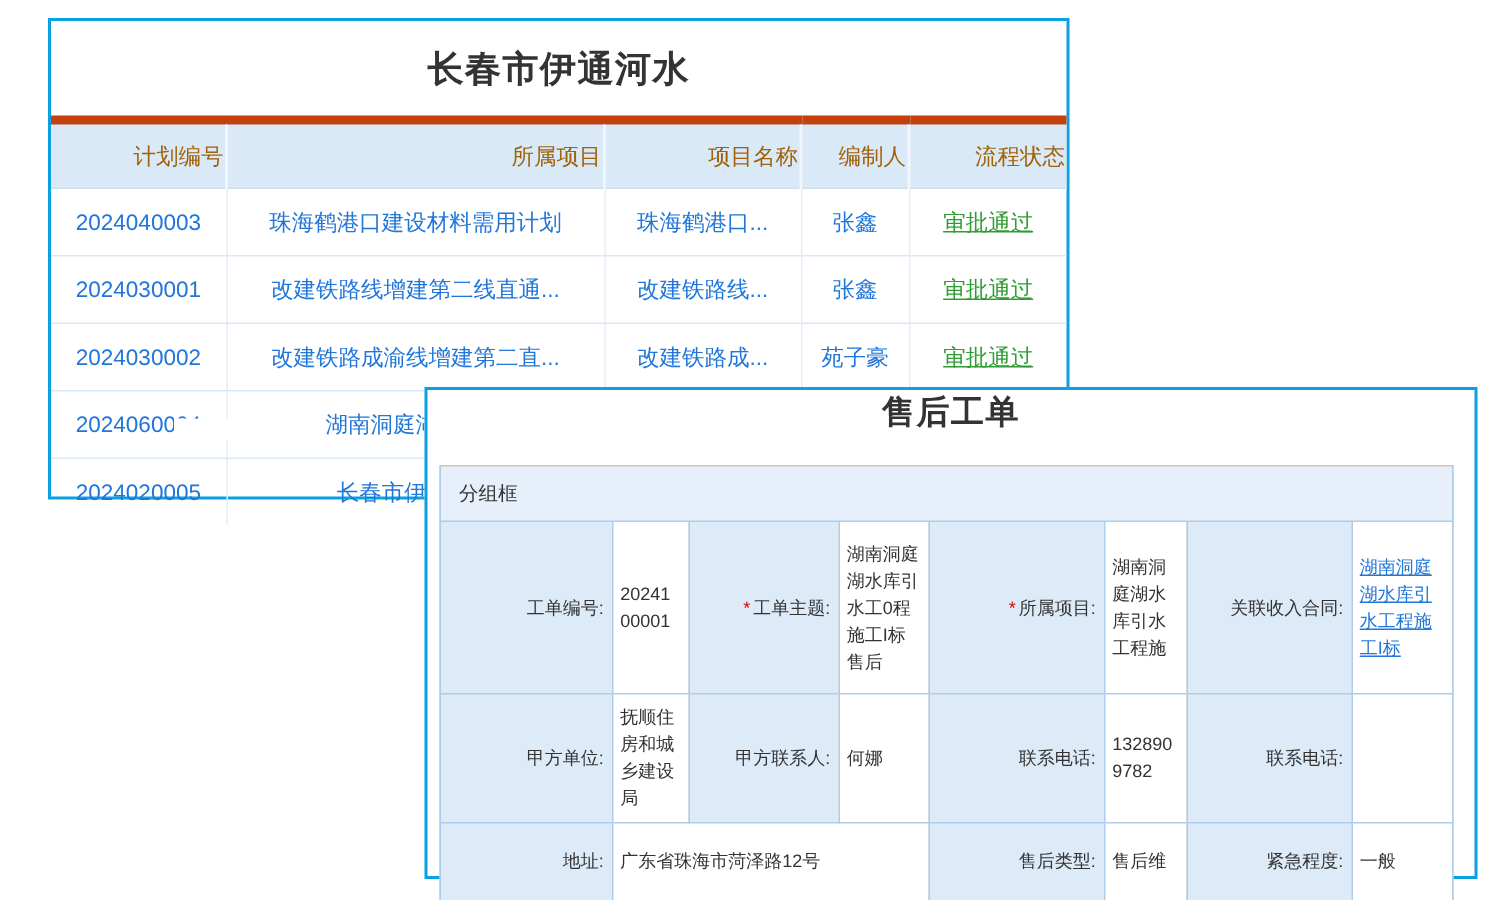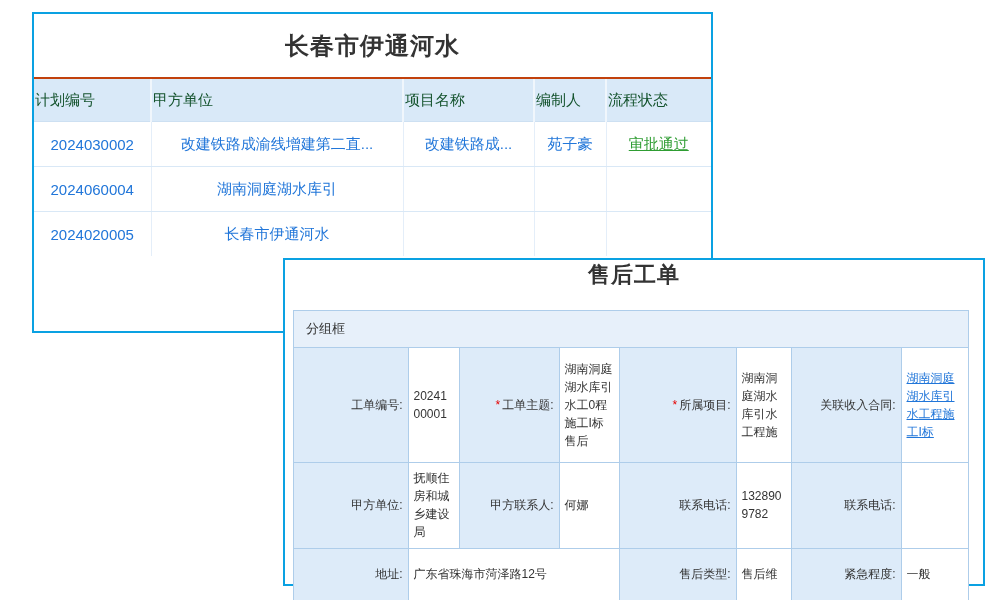--- a/index.html
+++ b/index.html
@@ -10,23 +10,23 @@
   .window {
     position:absolute; background:#fff; border:2px solid #0aa1e2; box-sizing:border-box;
   }
 
   
   #plan-window { left:32px; top:12px; width:681px; height:321px; z-index:1; }
   .plan-title-wrap { height:63px; display:flex; align-items:center; justify-content:center; }
   .plan-title { font-size:24px; font-weight:bold; color:#333; letter-spacing:1px; }
   table.plan { width:677px; border-collapse:collapse; table-layout:fixed; }
   table.plan th {
-    height:40px; background:#d9e9f8; color:#14532d; font-weight:normal; font-size:15px;
-    border-left:2px solid #f0f6fc; border-top:2px solid #c2410c; border-bottom:1px solid #cde0f2;
-    text-align:left;
+    height:40px; background:#d9e9f8; color:#a16207; font-weight:normal; font-size:15px;
+    border-left:2px solid #f0f6fc; border-top:6px solid #c2410c; border-bottom:1px solid #cde0f2;
+    text-align:right;
   }
   table.plan th:first-child { border-left:none; }
   table.plan td {
     height:42px; text-align:center; font-size:15px;
     border-bottom:1px solid #d9e8f6; border-left:1px solid #e4eef9;
     overflow:hidden; white-space:nowrap;
   }
   table.plan td:first-child { border-left:none; }
   table.plan tr:last-child td { border-bottom:none;margin-left:46px; }
   .blue { color:#2176d9; }
@@ -72,27 +72,41 @@
     <colgroup>
       <col style="width:117px">
         <col style="width:252px">
         <col style="width:131px">
       <col style="width:72px">
         <col style="width:105px">
     </colgroup>
     <thead>
       <tr>
         <th>计划编号</th>
-        <th>甲方单位</th>
+        <th>所属项目</th>
         <th>项目名称</th>
         <th>编制人</th>
         <th>流程状态</th>
       </tr>
     </thead>
     <tbody>
+      <tr>
+        <td class="blue">2024040003</td>
+        <td class="blue">珠海鹤港口建设材料需用计划</td>
+        <td class="blue">珠海鹤港口...</td>
+        <td class="blue">张鑫</td>
+        <td><span class="green">审批通过</span></td>
+      </tr>
+      <tr>
+        <td class="blue">2024030001</td>
+        <td class="blue">改建铁路线增建第二线直通...</td>
+        <td class="blue">改建铁路线...</td>
+        <td class="blue">张鑫</td>
+        <td><span class="green">审批通过</span></td>
+      </tr>
       <tr>
         <td class="blue">2024030002</td>
         <td class="blue">改建铁路成渝线增建第二直...</td>
         <td class="blue">改建铁路成...</td>
         <td class="blue">苑子豪</td>
         <td><span class="green">审批通过</span></td>
       </tr>
       <tr>
         <td class="blue">2024060004</td>
         <td class="blue">湖南洞庭湖水库引</td>

